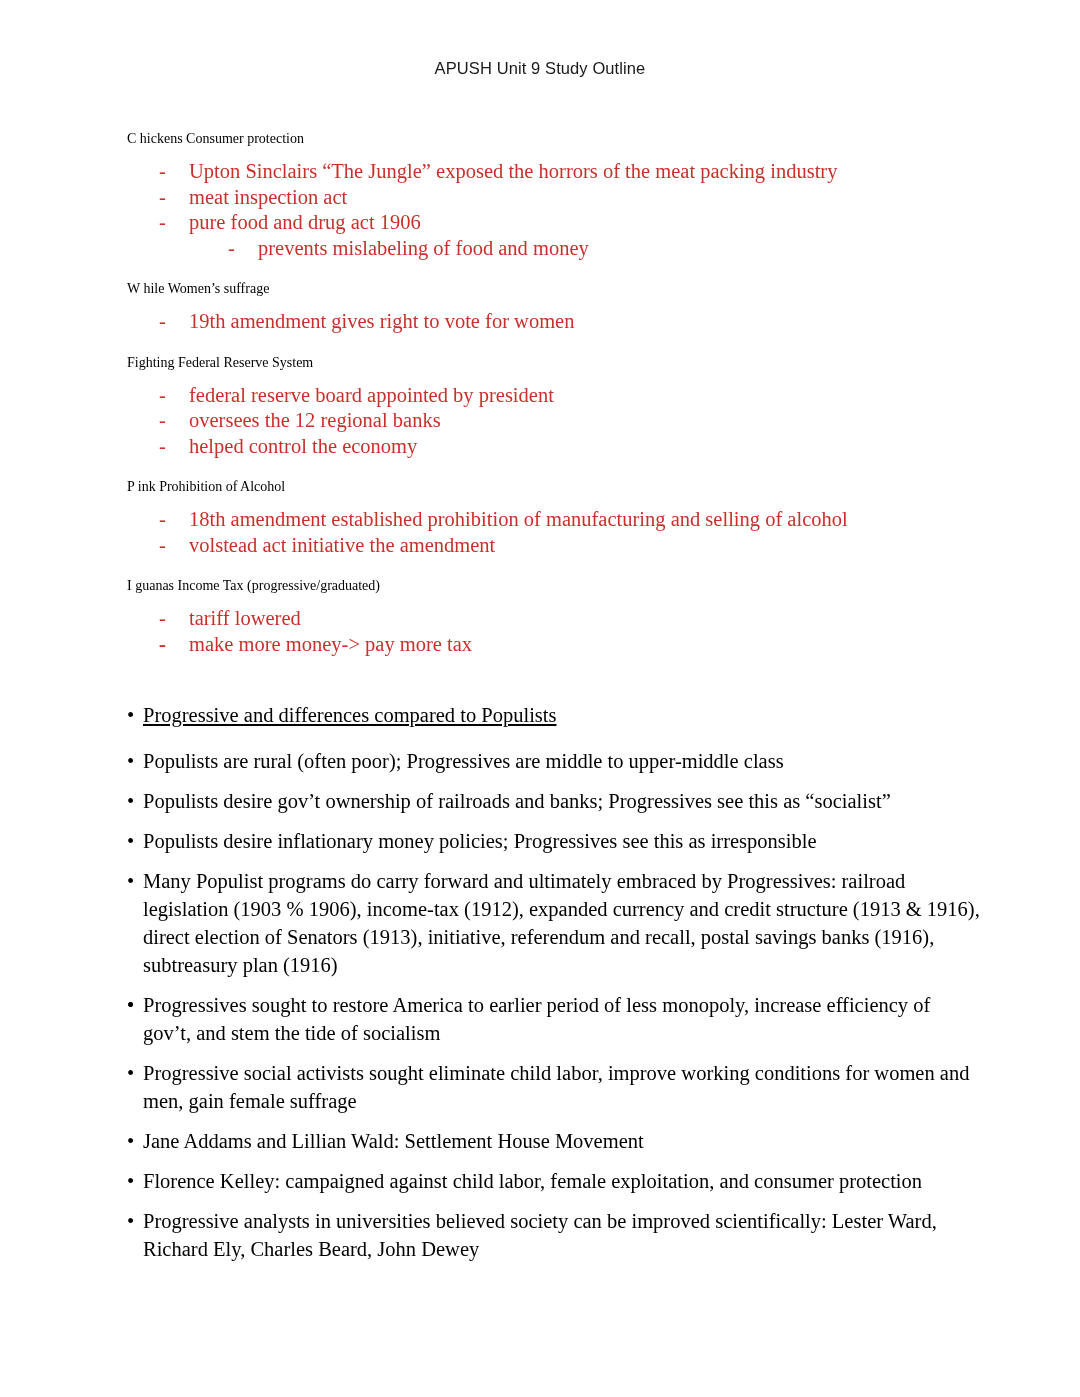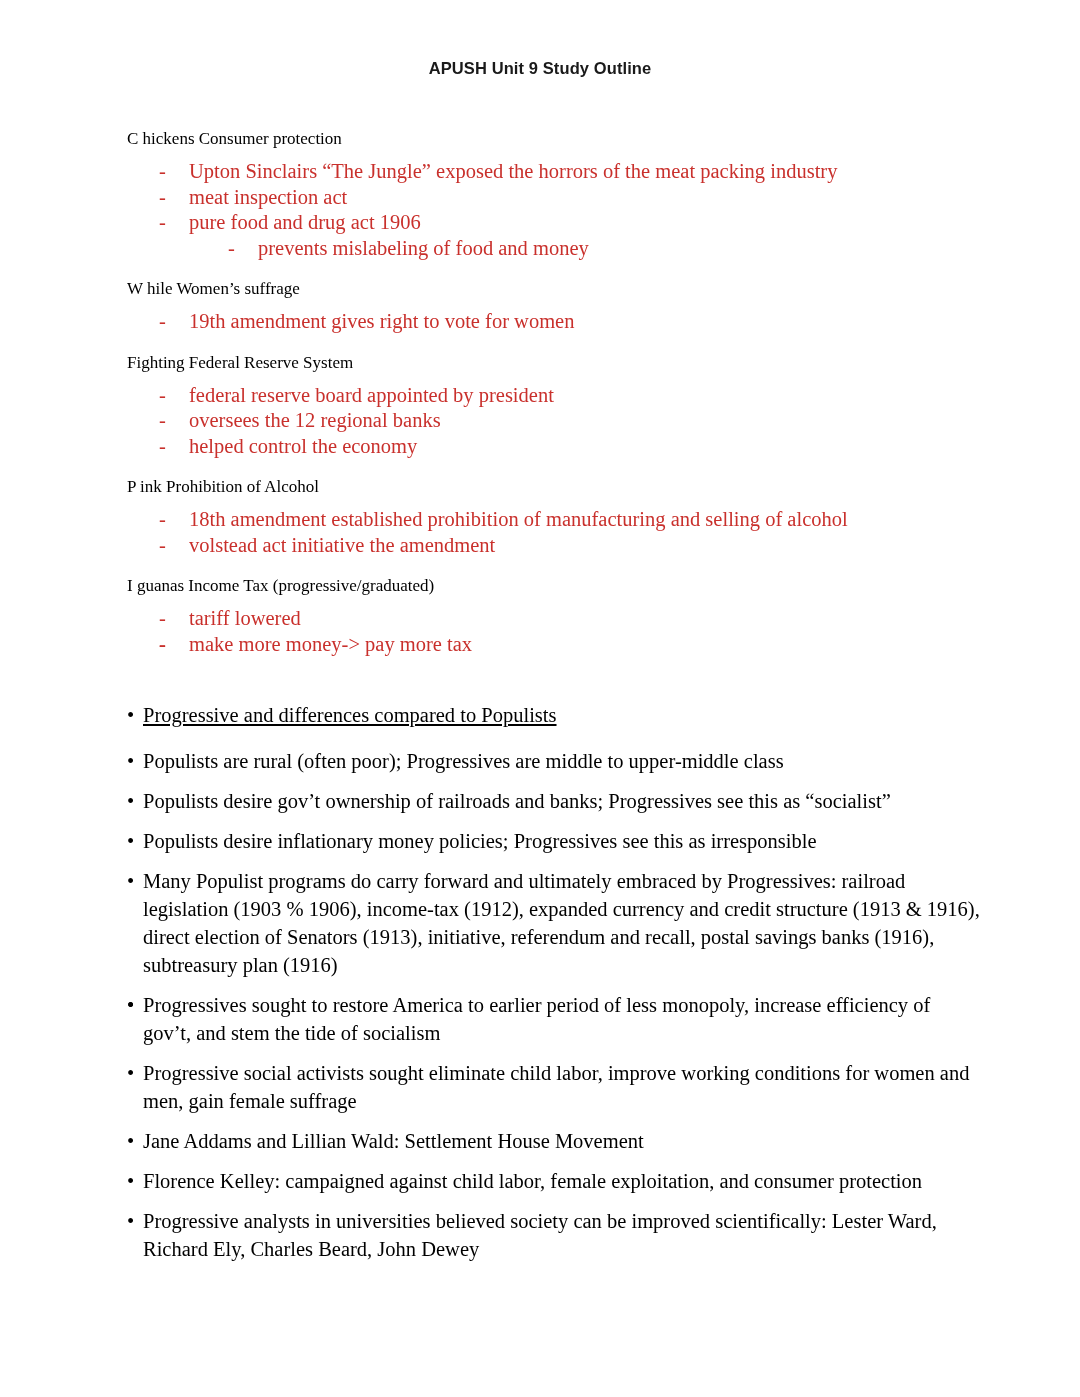--- a/index.html
+++ b/index.html
@@ -30,38 +30,37 @@
     position: absolute;
     top: 58px;
     left: 0;
     width: 1080px;
     text-align: center;
     font-family: "Liberation Sans", "DejaVu Sans", sans-serif;
     font-size: 16.5px;
     line-height: 20px;
     color: #1a1a1a;
     letter-spacing: 0.1px;
-    font-weight: bold;
   }
 
   
   .body-col {
     position: absolute;
     top: 124px;
     left: 127px;
     width: 832px;
   }
 
   
   .outline-block {
     margin-bottom: 0px;
   }
 
   .outline-heading {
-    font-size: 17px;
+    font-size: 14px;
     line-height: 29px;
     color: #000000;
     margin: 0 0 6px 0;
     white-space: pre;
   }
 
   .bullet-list {
     list-style: none;
     margin: 0 0 14px 0;
     padding: 0;

